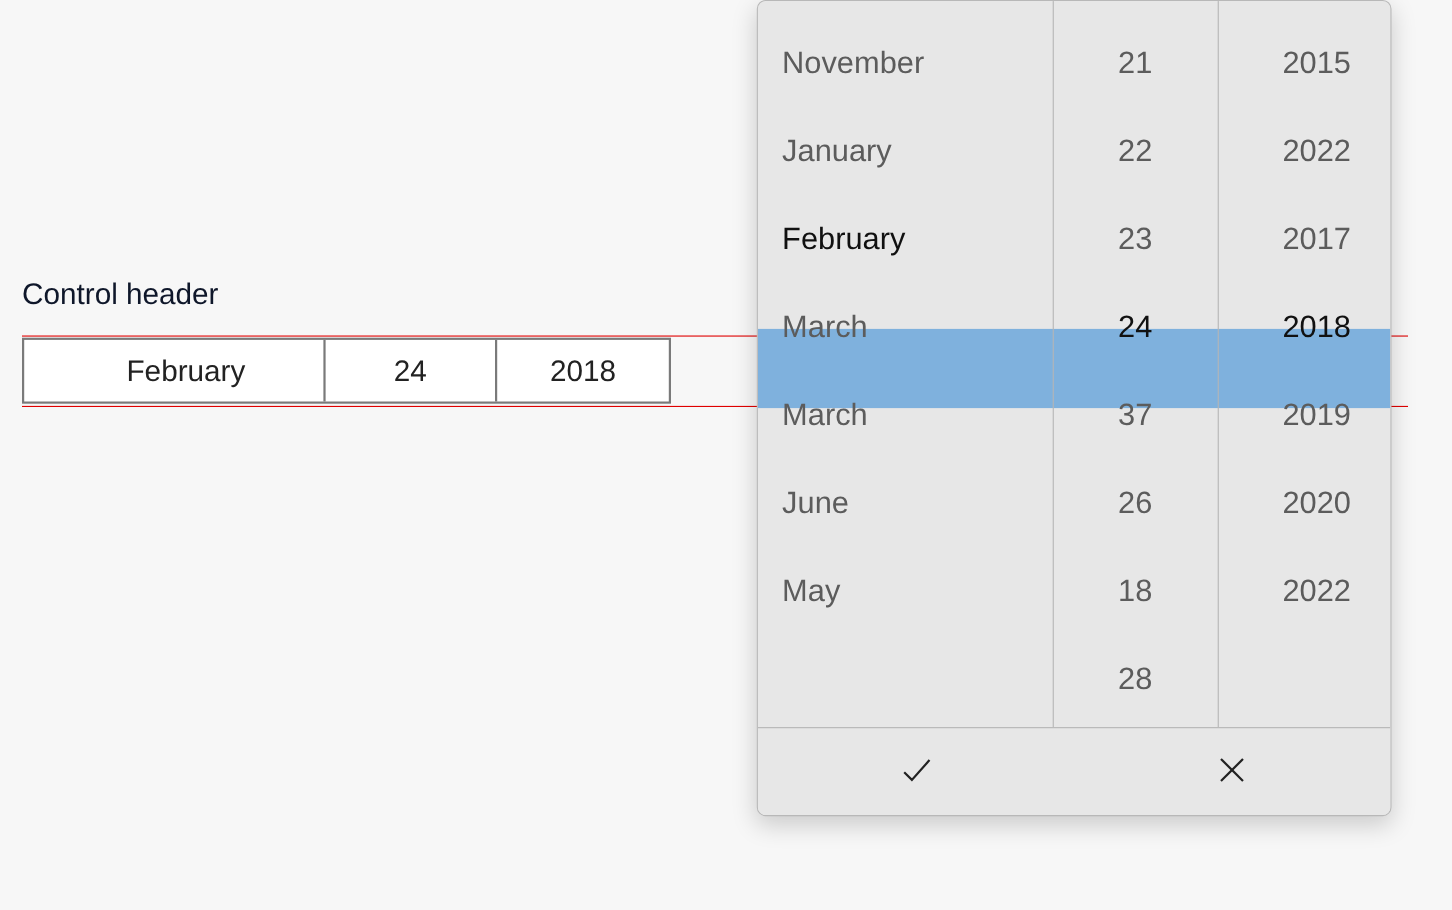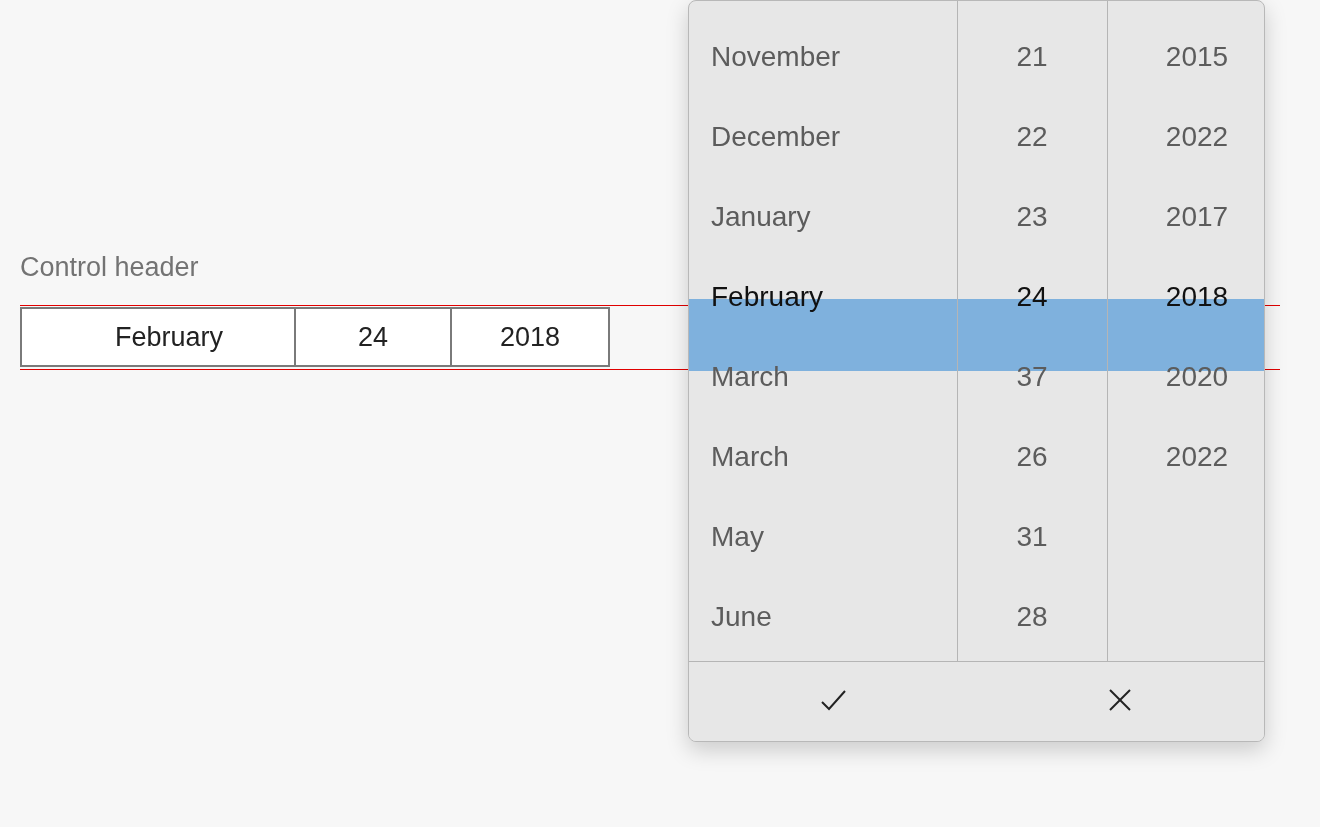--- a/index.html
+++ b/index.html
@@ -14,21 +14,21 @@
   }
   * { box-sizing: border-box; }
 
   
   .header-label {
     position: absolute;
     left: 20px;
     top: 252px;
     font-size: 27px;
     font-weight: 400;
-    color: #737373;
+    color: #0f172a;
   }
 
   .guide-line {
     position: absolute;
     left: 20px;
     height: 1px;
     background: #e00000;
     width: 1260px; 
   }
   .guide-top  { top: 305px; }
@@ -161,45 +161,45 @@
 
 <div class="popup">
   <div class="wheels">
     <div class="highlight"></div>
     <div class="v-divider v1"></div>
     <div class="v-divider v2"></div>
 
     <div class="wheel w-month" id="wheel-month">
         <div class="item top-edge">October</div>
         <div class="item">November</div>
-        <div class="item">December</div>
         <div class="item">January</div>
         <div class="item sel">February</div>
         <div class="item">March</div>
         <div class="item">March</div>
+        <div class="item">June</div>
         <div class="item">May</div>
-        <div class="item">June</div>
       </div>
     <div class="wheel w-day" id="wheel-day">
         <div class="item top-edge">20</div>
         <div class="item">21</div>
         <div class="item">22</div>
         <div class="item">23</div>
         <div class="item sel">24</div>
         <div class="item">37</div>
         <div class="item">26</div>
-        <div class="item">31</div>
+        <div class="item">18</div>
         <div class="item">28</div>
       </div>
     <div class="wheel w-year" id="wheel-year">
         <div class="item top-edge">2014</div>
         <div class="item">2015</div>
         <div class="item">2022</div>
         <div class="item">2017</div>
         <div class="item sel">2018</div>
+        <div class="item">2019</div>
         <div class="item">2020</div>
         <div class="item">2022</div>
       </div>
   </div>
 
   <div class="actions">
     <button>
       <span>
         <svg viewBox="0 0 32 32">
             <polyline points="5,18 12,25 28,7"></polyline>

